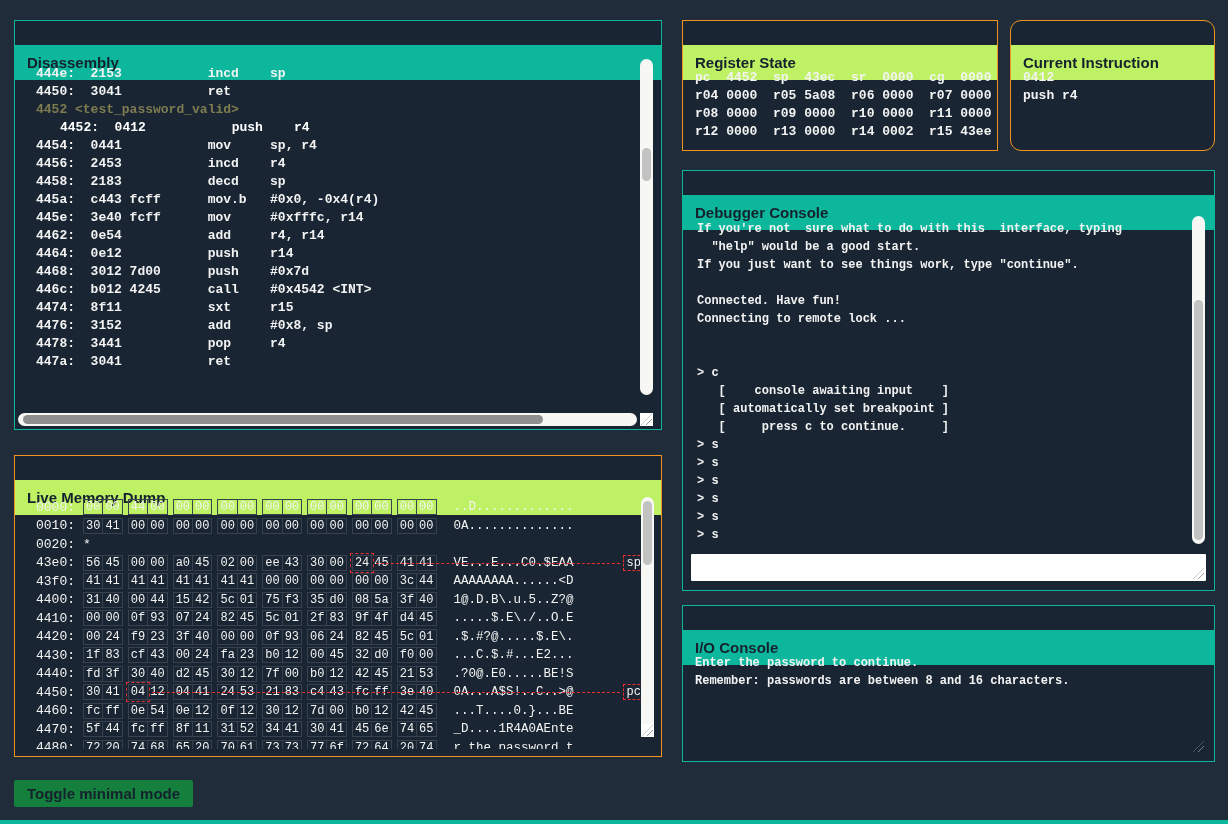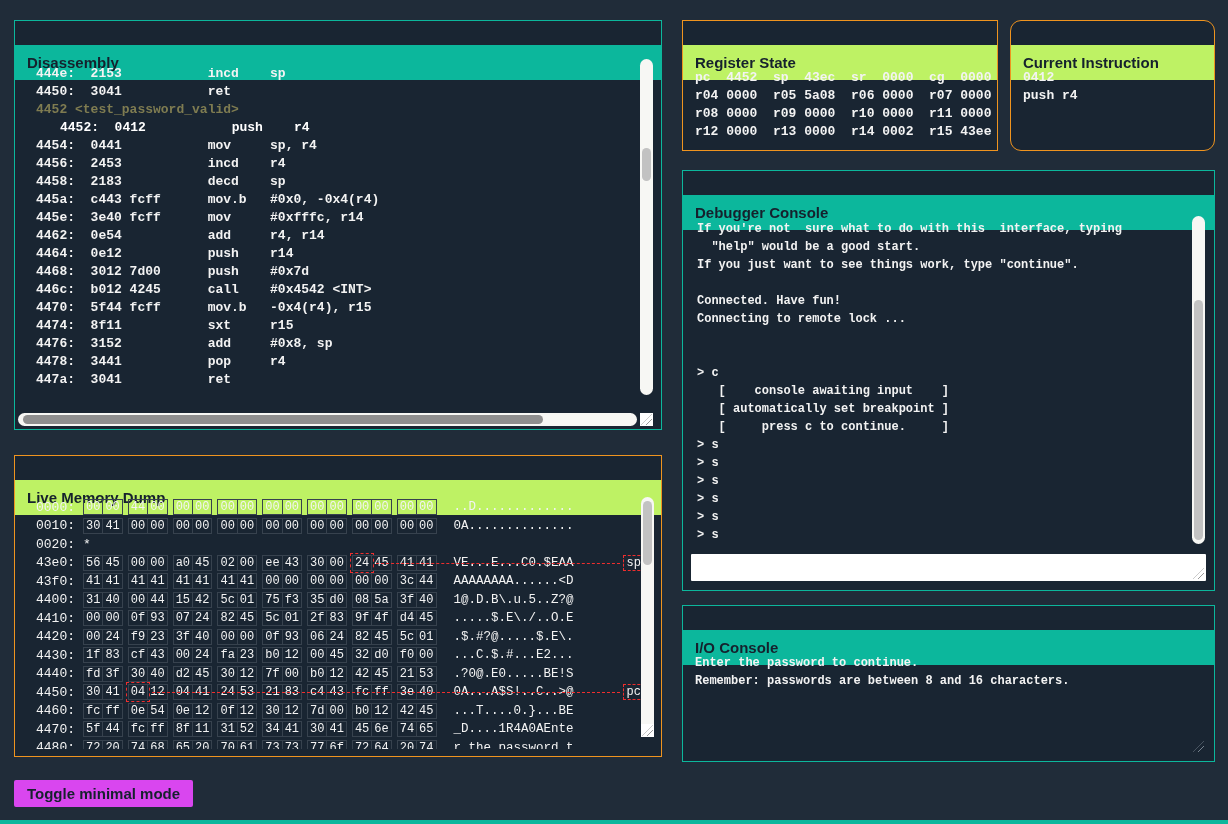--- a/index.html
+++ b/index.html
@@ -68,21 +68,21 @@
   .mascii{margin-left:12px;font-size:12.5px;white-space:pre;}
   .mlabel{position:absolute;right:16px;top:50%;transform:translateY(-50%);
           border:1px dashed #ee2e2e;padding:0 3px;font-size:12px;line-height:14px;}
   .mline{position:absolute;top:50%;height:0;border-top:1px dashed #ee2e2e;}
 
   
   #io-lines{padding:13px 0 0 12px;}
 
   
   #toggle-btn{position:absolute;left:14px;top:780px;height:27px;line-height:27px;
-      padding:0 13px;background:#d946ef;color:#15212d;font-size:15px;font-weight:bold;
+      padding:0 13px;background:#15803d;color:#15212d;font-size:15px;font-weight:bold;
       border:none;border-radius:2px;cursor:pointer;font-family:"Liberation Sans",sans-serif;}
 
   #footer-strip{position:absolute;left:0;right:0;bottom:0;height:4px;background:#0cb79c;}
 </style>
 </head>
 <body>
 
 <section class="panel teal" id="p-disasm" style="left:14px;top:20px;width:648px;height:410px;">
   <header>
     <span>Disassembly</span>
@@ -95,21 +95,20 @@
         <div class="drow dcurrent">4452:  0412           push    r4</div>
         <div class="drow">4454:  0441           mov     sp, r4</div>
         <div class="drow">4456:  2453           incd    r4</div>
         <div class="drow">4458:  2183           decd    sp</div>
         <div class="drow">445a:  c443 fcff      mov.b   #0x0, -0x4(r4)</div>
         <div class="drow">445e:  3e40 fcff      mov     #0xfffc, r14</div>
         <div class="drow">4462:  0e54           add     r4, r14</div>
         <div class="drow">4464:  0e12           push    r14</div>
         <div class="drow">4468:  3012 7d00      push    #0x7d</div>
         <div class="drow">446c:  b012 4245      call    #0x4542 &lt;INT&gt;</div>
-        <div class="drow">4470:  5f44 fcff      mov.b   -0x4(r4), r15</div>
         <div class="drow">4474:  8f11           sxt     r15</div>
         <div class="drow">4476:  3152           add     #0x8, sp</div>
         <div class="drow">4478:  3441           pop     r4</div>
         <div class="drow">447a:  3041           ret     </div>
       </div>
     <div class="vtrack" style="top:3px;right:8px;width:13px;height:336px;">
       <div class="vthumb" style="top:89px;height:33px;"></div>
     </div>
     <div class="htrack" style="left:3px;bottom:3px;right:24px;height:13px;">
       <div class="hthumb" style="left:5px;width:520px;"></div>

